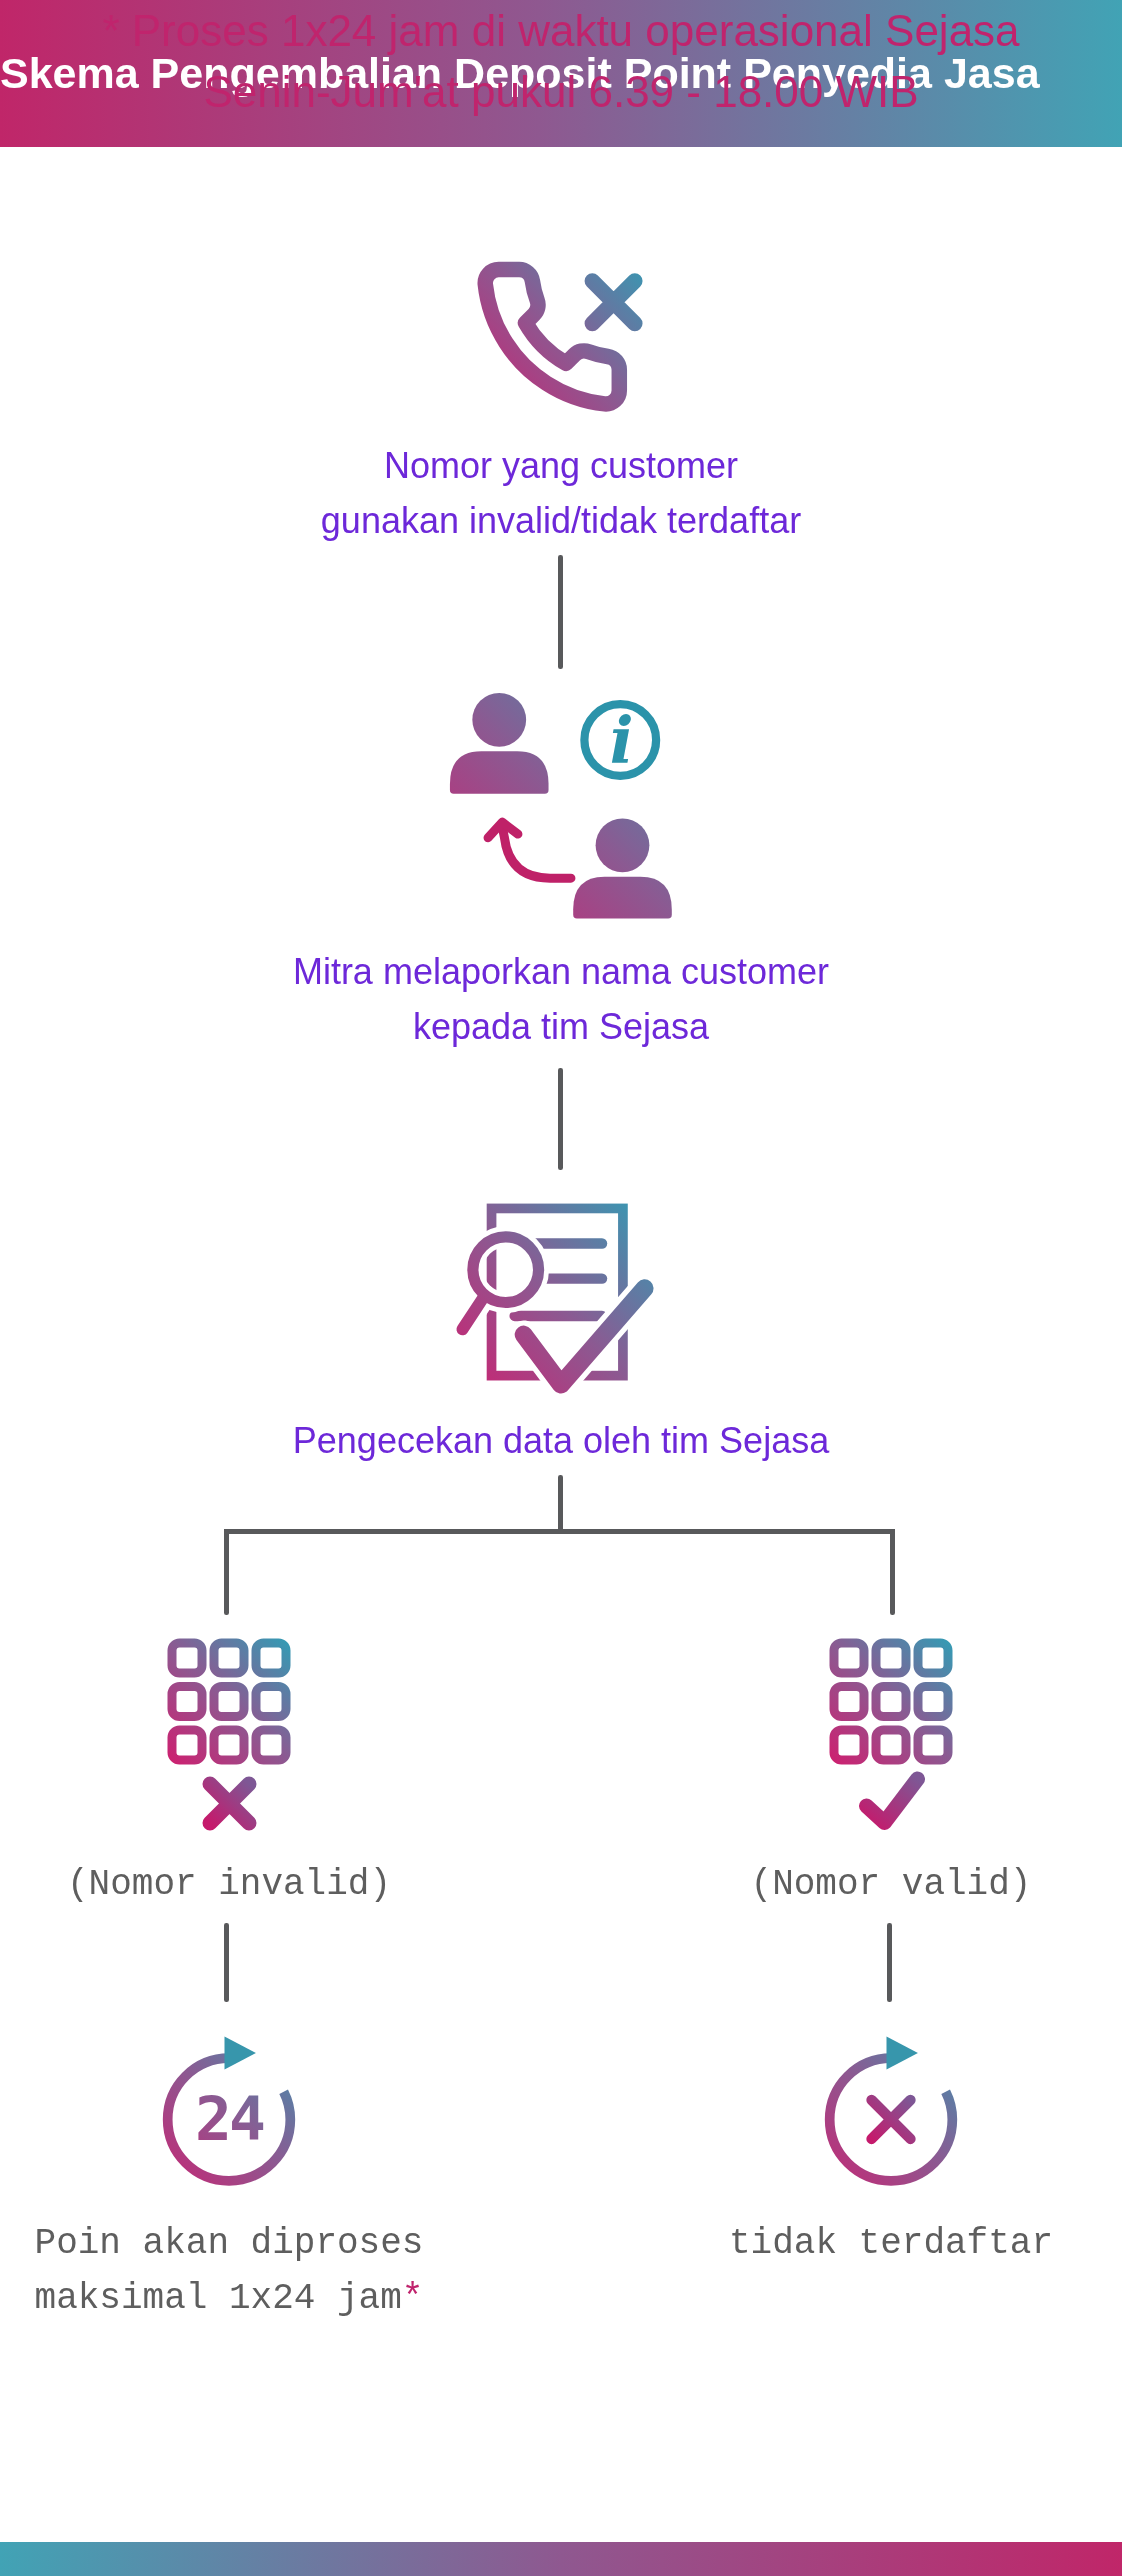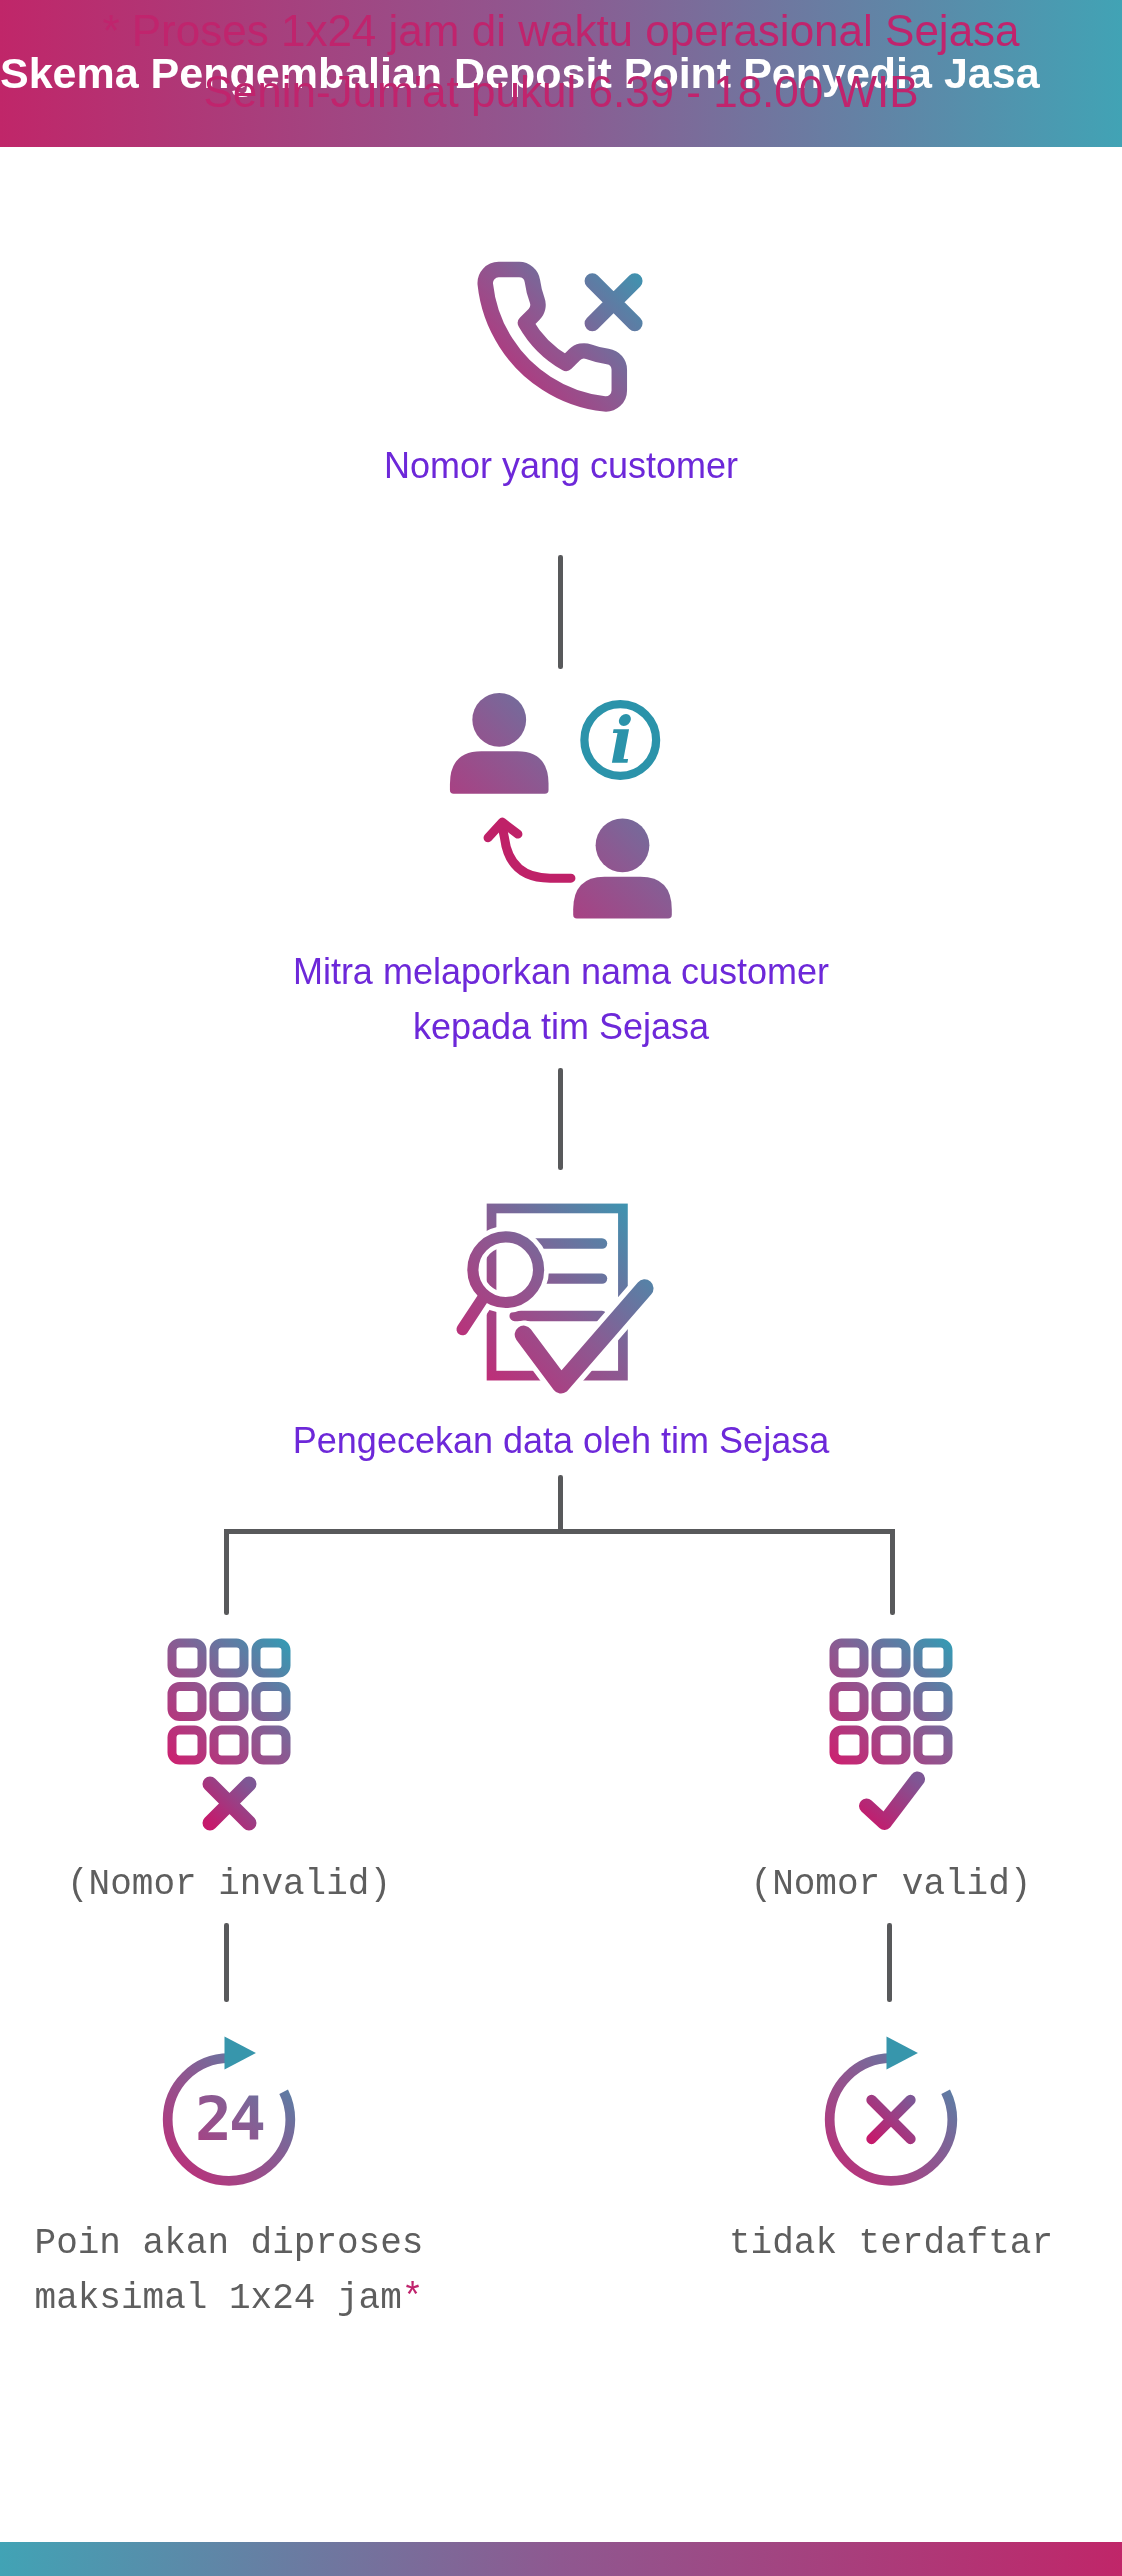--- a/index.html
+++ b/index.html
@@ -49,20 +49,21 @@
           <stop offset="0.5" stop-color="#8b5a92"></stop>
           <stop offset="1" stop-color="#2f9fb6"></stop>
       </linearGradient>
     </defs>
     <path d="M22 16.92v3a2 2 0 0 1-2.18 2 19.79 19.79 0 0 1-8.63-3.07 19.5 19.5 0 0 1-6-6 19.79 19.79 0 0 1-3.07-8.67A2 2 0 0 1 4.11 2h3a2 2 0 0 1 2 1.72 12.84 12.84 0 0 0 .7 2.81 2 2 0 0 1-.45 2.11L8.09 9.91a16 16 0 0 0 6 6l1.27-1.27a2 2 0 0 1 2.11-.45 12.84 12.84 0 0 0 2.81.7A2 2 0 0 1 22 16.92z" fill="none" stroke="url(#gPh)" stroke-width="2.3" stroke-linecap="round" stroke-linejoin="round"></path>
     <path d="M18 3.7 L24.3 10 M24.3 3.7 L18 10" fill="none" stroke="url(#gPh)" stroke-width="2.3" stroke-linecap="round"></path>
   </svg>
 
   <div class="label" style="top:438px">
     <span>Nomor yang customer</span>
+    <span>gunakan invalid/tidak terdaftar</span>
   </div>
 
   <div class="vline" style="left:558px;top:555px;height:114px"></div>
 
   <svg class="icon" style="left:432px;top:672px" width="254" height="254" viewBox="0 0 340 340">
     <defs>
       <linearGradient id="gP" gradientUnits="userSpaceOnUse" x1="0" y1="340" x2="340" y2="0">
         <stop offset="0" stop-color="#d11d6e"></stop>
           <stop offset="0.5" stop-color="#8b5a92"></stop>
           <stop offset="1" stop-color="#2f9fb6"></stop>

